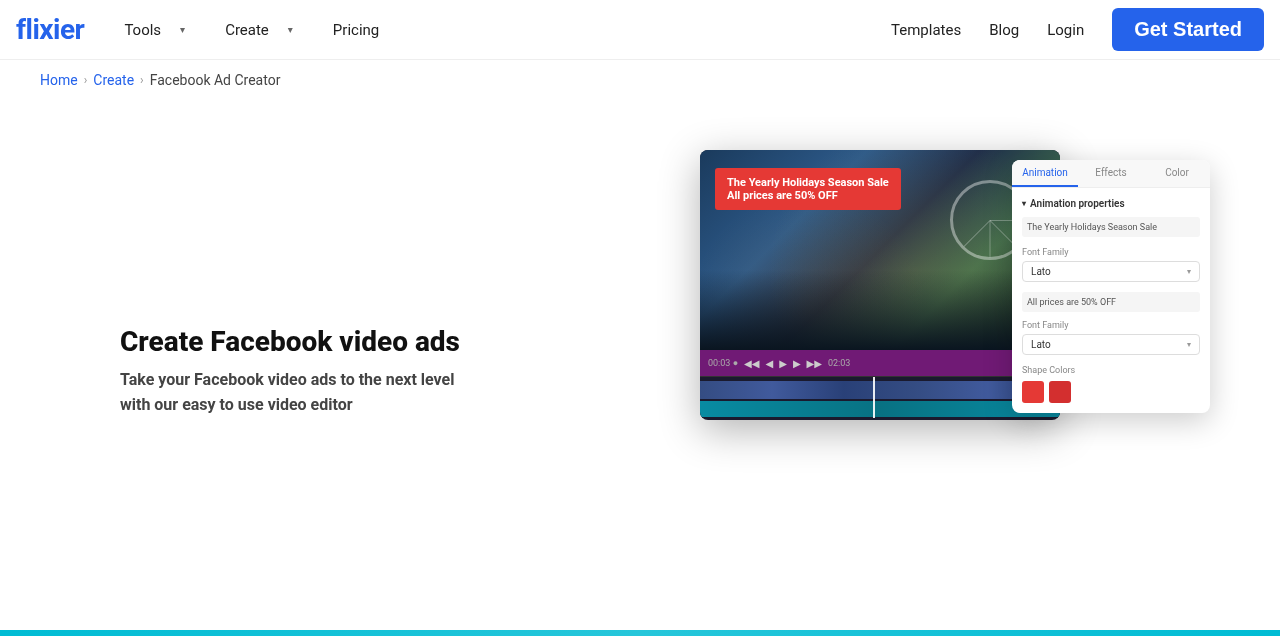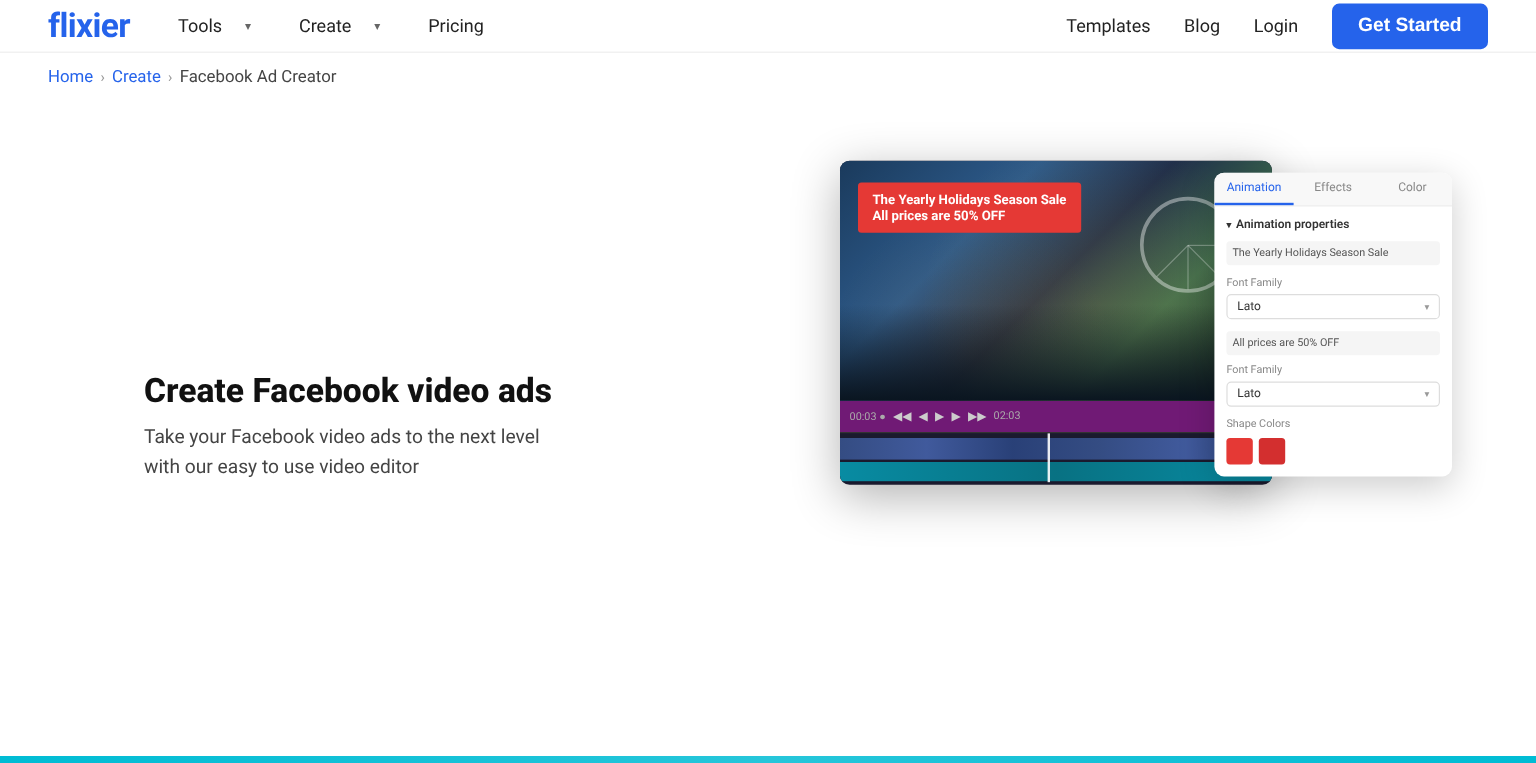--- a/index.html
+++ b/index.html
@@ -3,22 +3,22 @@
   <meta charset="utf-8">
   <style>
     * { margin: 0; padding: 0; box-sizing: border-box; }
     body { font-family: -apple-system, BlinkMacSystemFont, 'Segoe UI', Roboto, sans-serif; background: #fff; width: 1280px; height: 636px; overflow: hidden; }
 
     
     .navbar {
       display: flex;
       align-items: center;
       justify-content: space-between;
-      padding: 0 40px;
-      height: 44px;
+      padding: 0 16px;
+      height: 60px;
       border-bottom: 1px solid #eee;
       background: #fff;
     }
     .navbar-left {
       display: flex;
       align-items: center;
       gap: 40px;
     }
     .navbar-logo {
       font-size: 28px;
@@ -47,21 +47,21 @@
       font-size: 15px;
       color: #222;
       cursor: pointer;
     }
     .btn-get-started {
       background: #2563eb;
       color: #fff;
       border: none;
       border-radius: 6px;
       padding: 10px 22px;
-      font-size: 16px;
+      font-size: 20px;
       font-weight: 600;
       cursor: pointer;
     }
 
     
     .breadcrumb {
       display: flex;
       align-items: center;
       gap: 6px;
       padding: 12px 40px;
@@ -97,20 +97,21 @@
       color: #111;
       line-height: 1.15;
       margin-bottom: 8px;
     }
     .hero-subtitle {
       font-size: 16px;
       color: #444;
       line-height: 1.6;
       margin-bottom: 32px;
       max-width: 340px;
+      font-weight: bold;
     }
     .btn-choose-video {
       background: #2563eb;
       color: #fff;
       border: none;
       border-radius: 8px;
       padding: 14px 28px;
       font-size: 16px;
       font-weight: 600;
       cursor: pointer;

